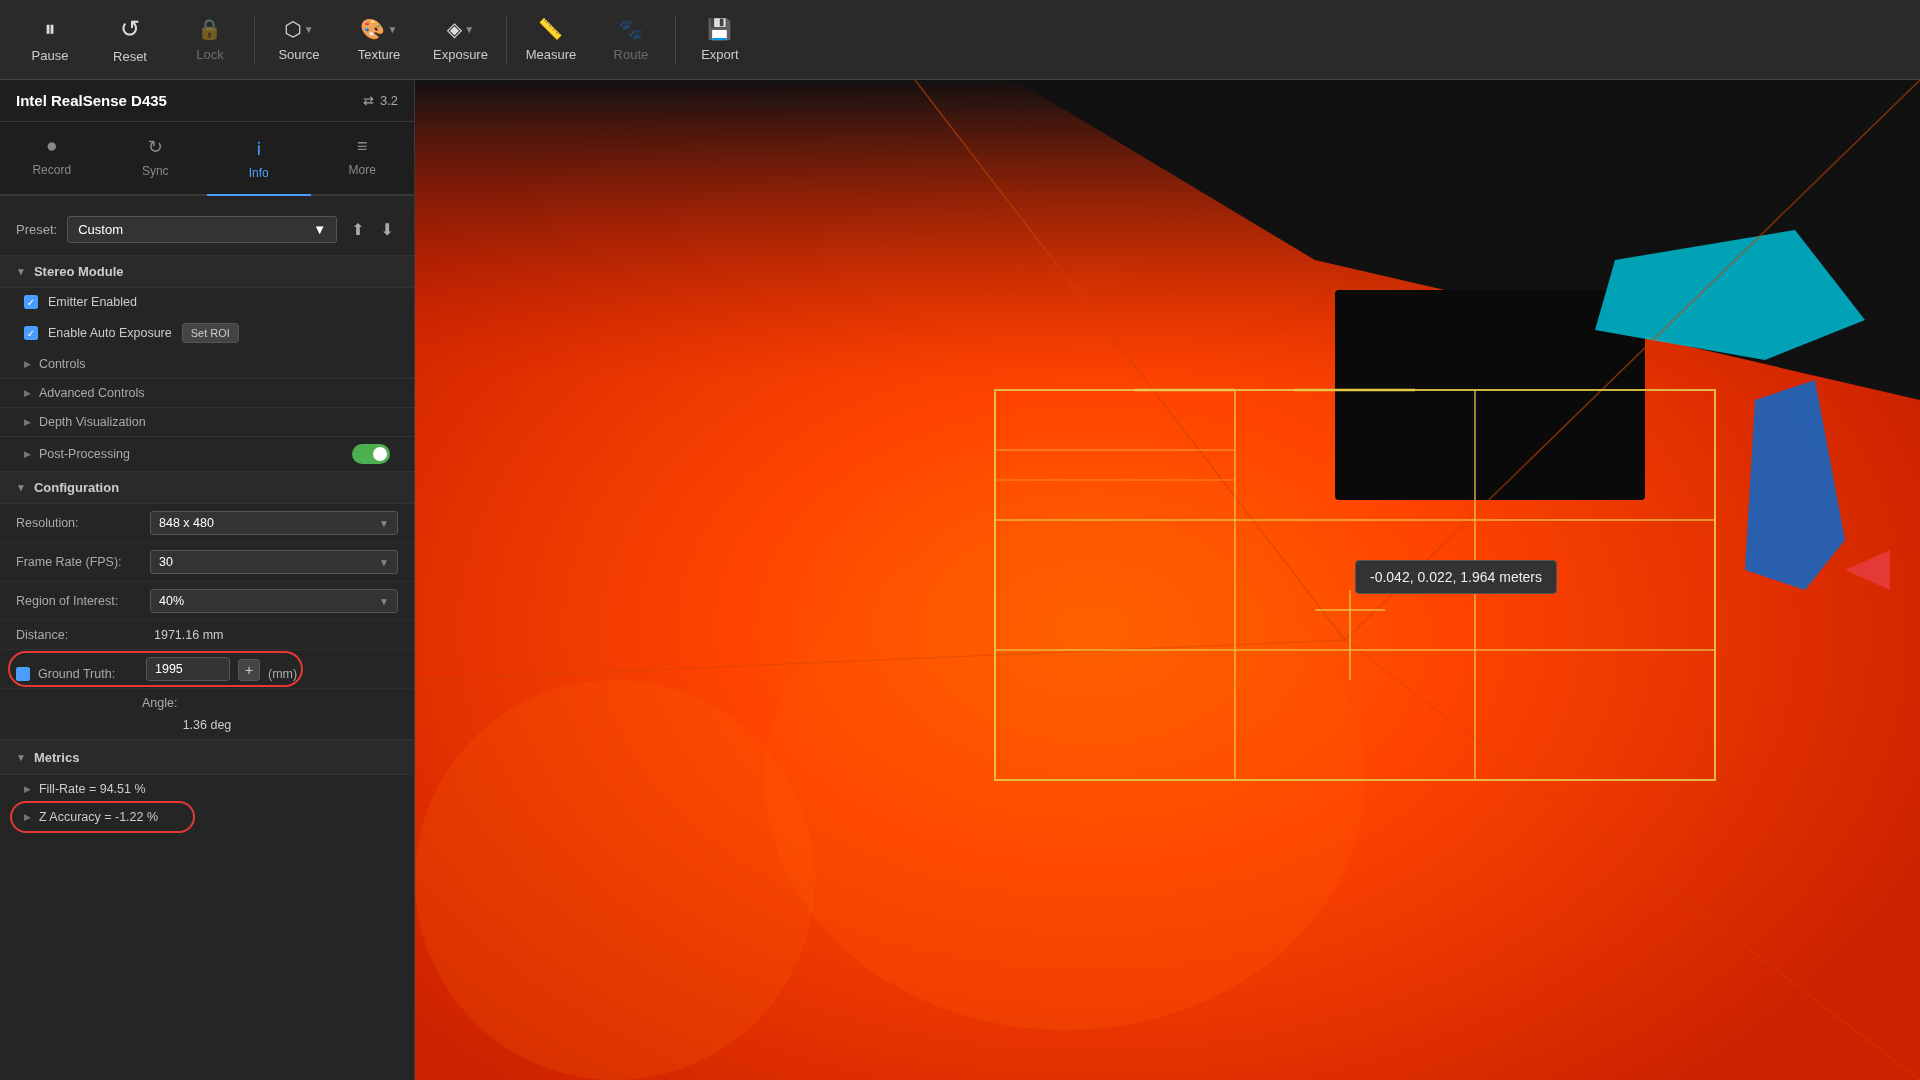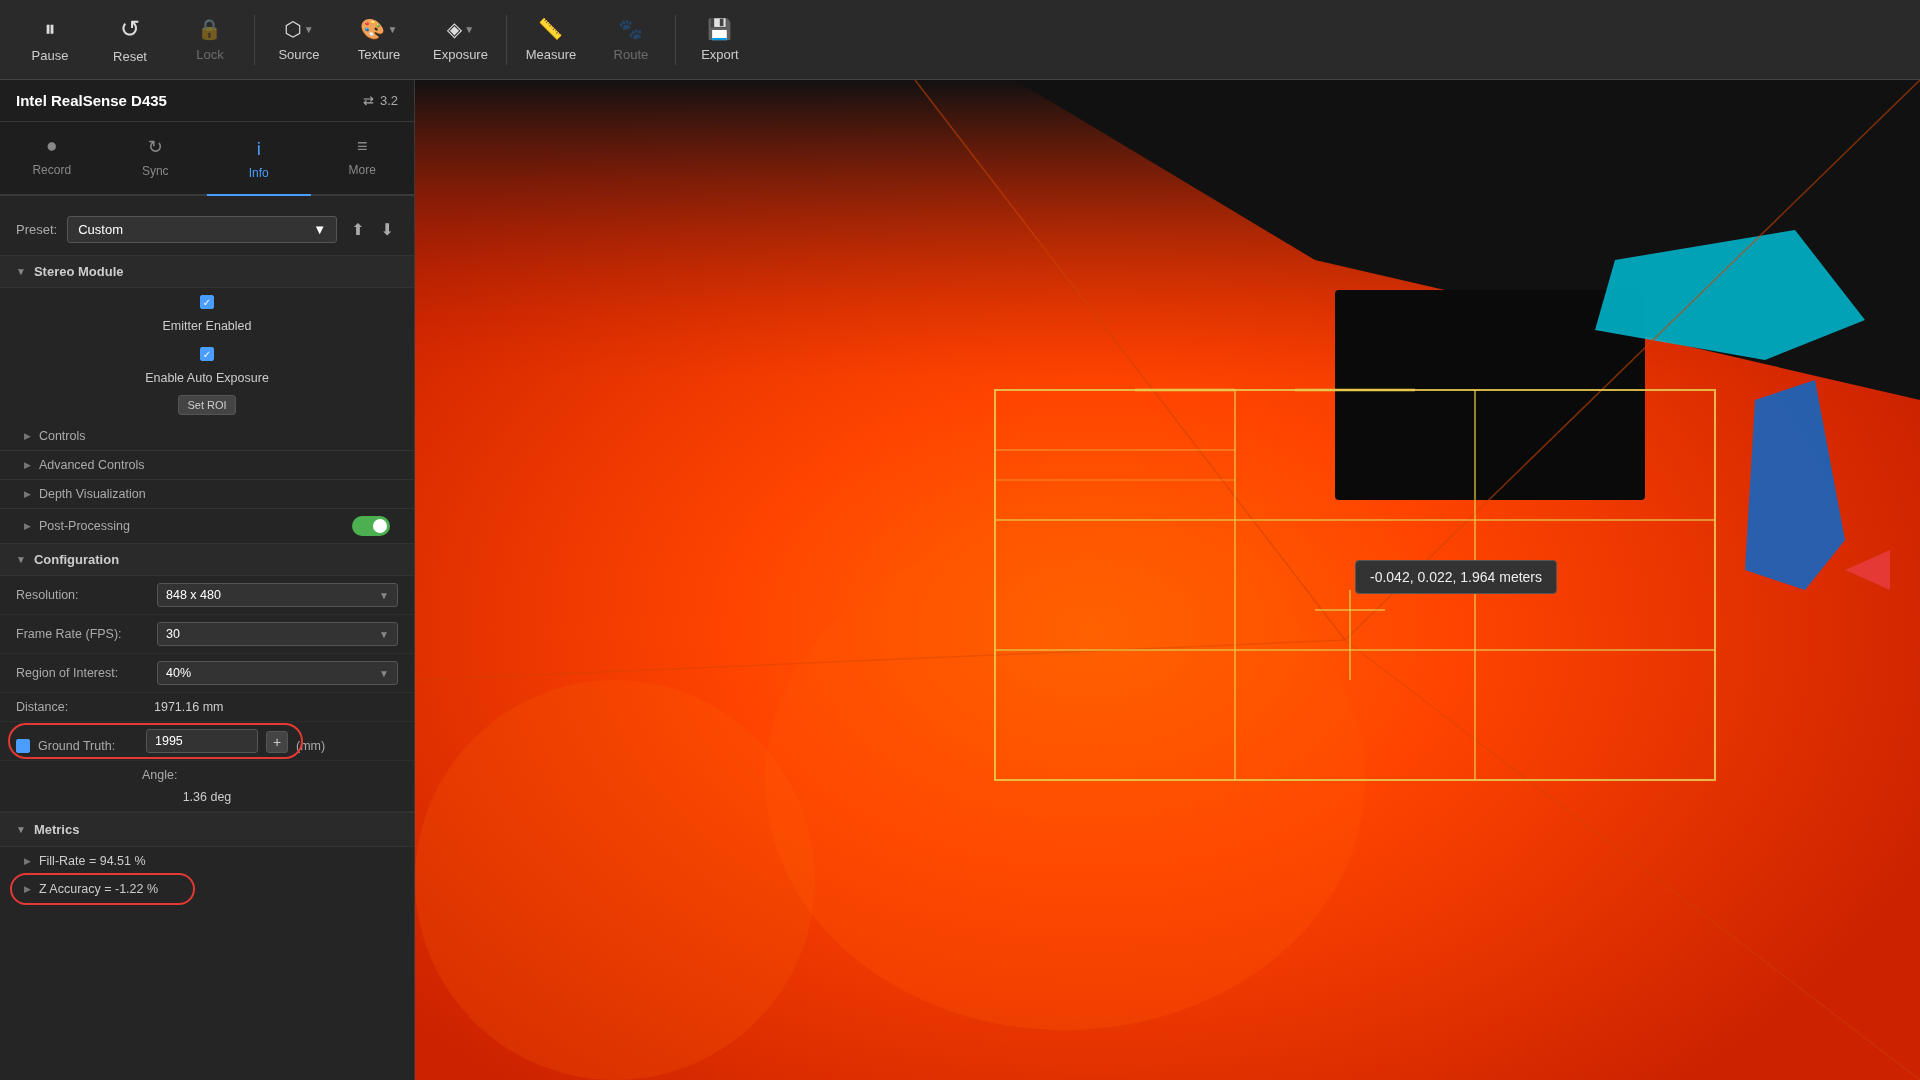--- a/index.html
+++ b/index.html
@@ -204,21 +204,20 @@
     .subsection-toggle { color: #777; font-size: 9px; }
 
     
     .checkbox-row {
       display: flex;
       align-items: center;
       padding: 7px 24px;
       gap: 10px;
       color: #ccc;
       font-size: 12.5px;
-      flex-direction: column;
     }
     .cb-box {
       width: 14px; height: 14px;
       background: #4a9eff;
       border: 1px solid #4a9eff;
       border-radius: 2px;
       display: flex; align-items: center; justify-content: center;
       flex-shrink: 0;
       cursor: pointer;
     }
@@ -231,21 +230,21 @@
       padding: 3px 8px;
       cursor: pointer;
       border-radius: 3px;
     }
 
     
     .config-row {
       display: flex;
       align-items: center;
       padding: 7px 16px;
-      gap: 11px;
+      gap: 4px;
       border-bottom: 1px solid #2e2e2e;
     }
     .config-label {
       color: #aaa;
       font-size: 12.5px;
       min-width: 130px;
       white-space: nowrap;
     }
     .config-value-box {
       flex: 1;
@@ -294,21 +293,21 @@
       color: #aaa;
       font-size: 12.5px;
       min-width: 100px;
     }
     .gt-input {
       background: #333;
       border: 1px solid #555;
       color: #fff;
       padding: 4px 8px;
       font-size: 12.5px;
-      width: 112px;
+      width: 84px;
       border-radius: 3px;
     }
     .gt-plus-btn {
       background: #444;
       border: 1px solid #555;
       color: #ccc;
       width: 22px; height: 22px;
       display: flex; align-items: center; justify-content: center;
       cursor: pointer;
       border-radius: 3px;

